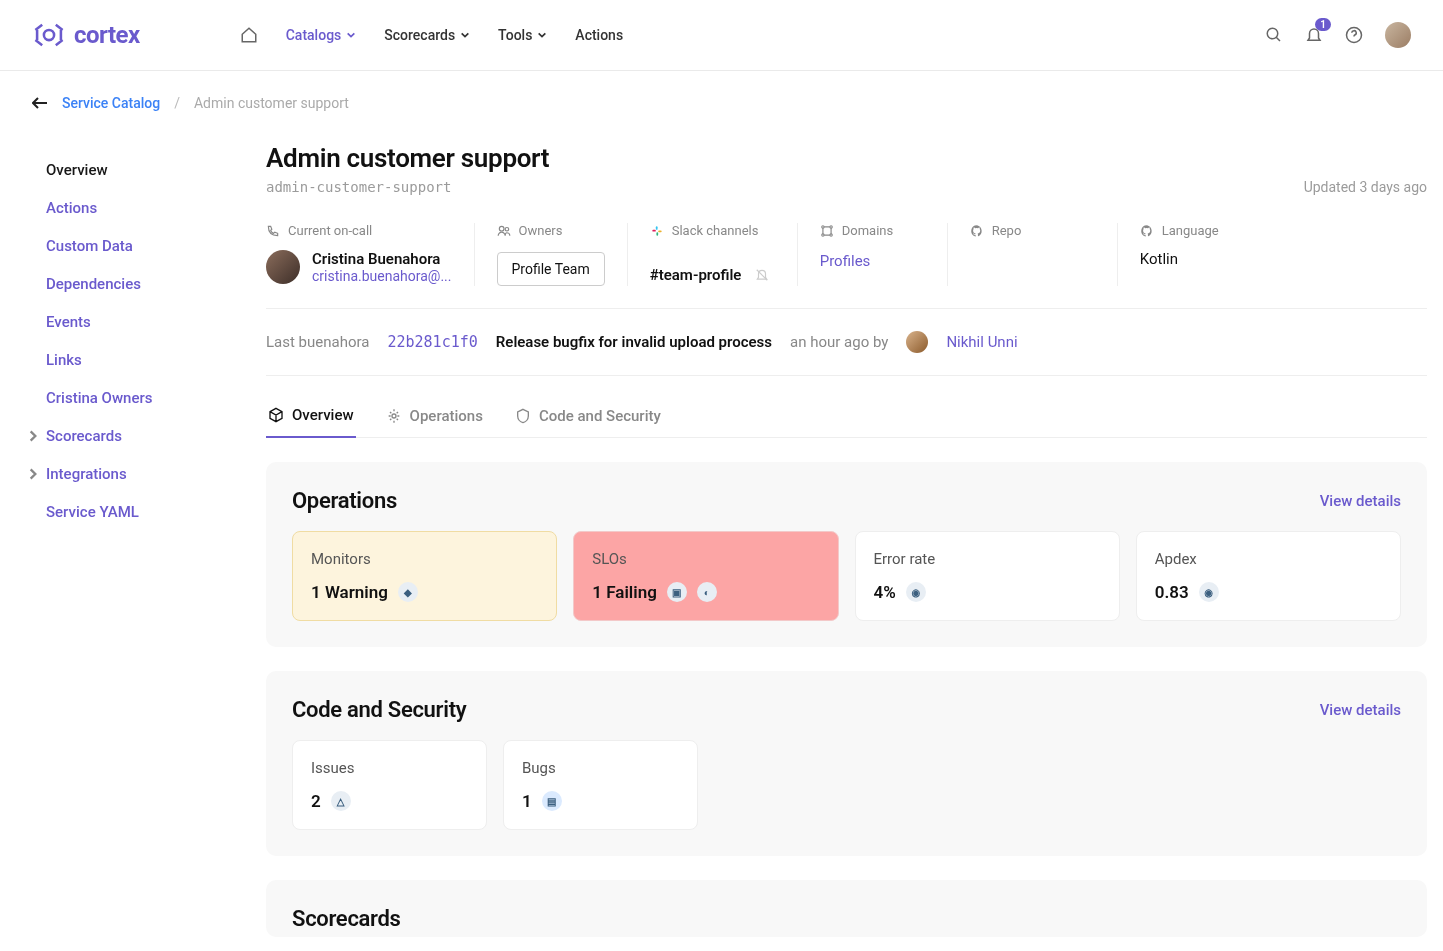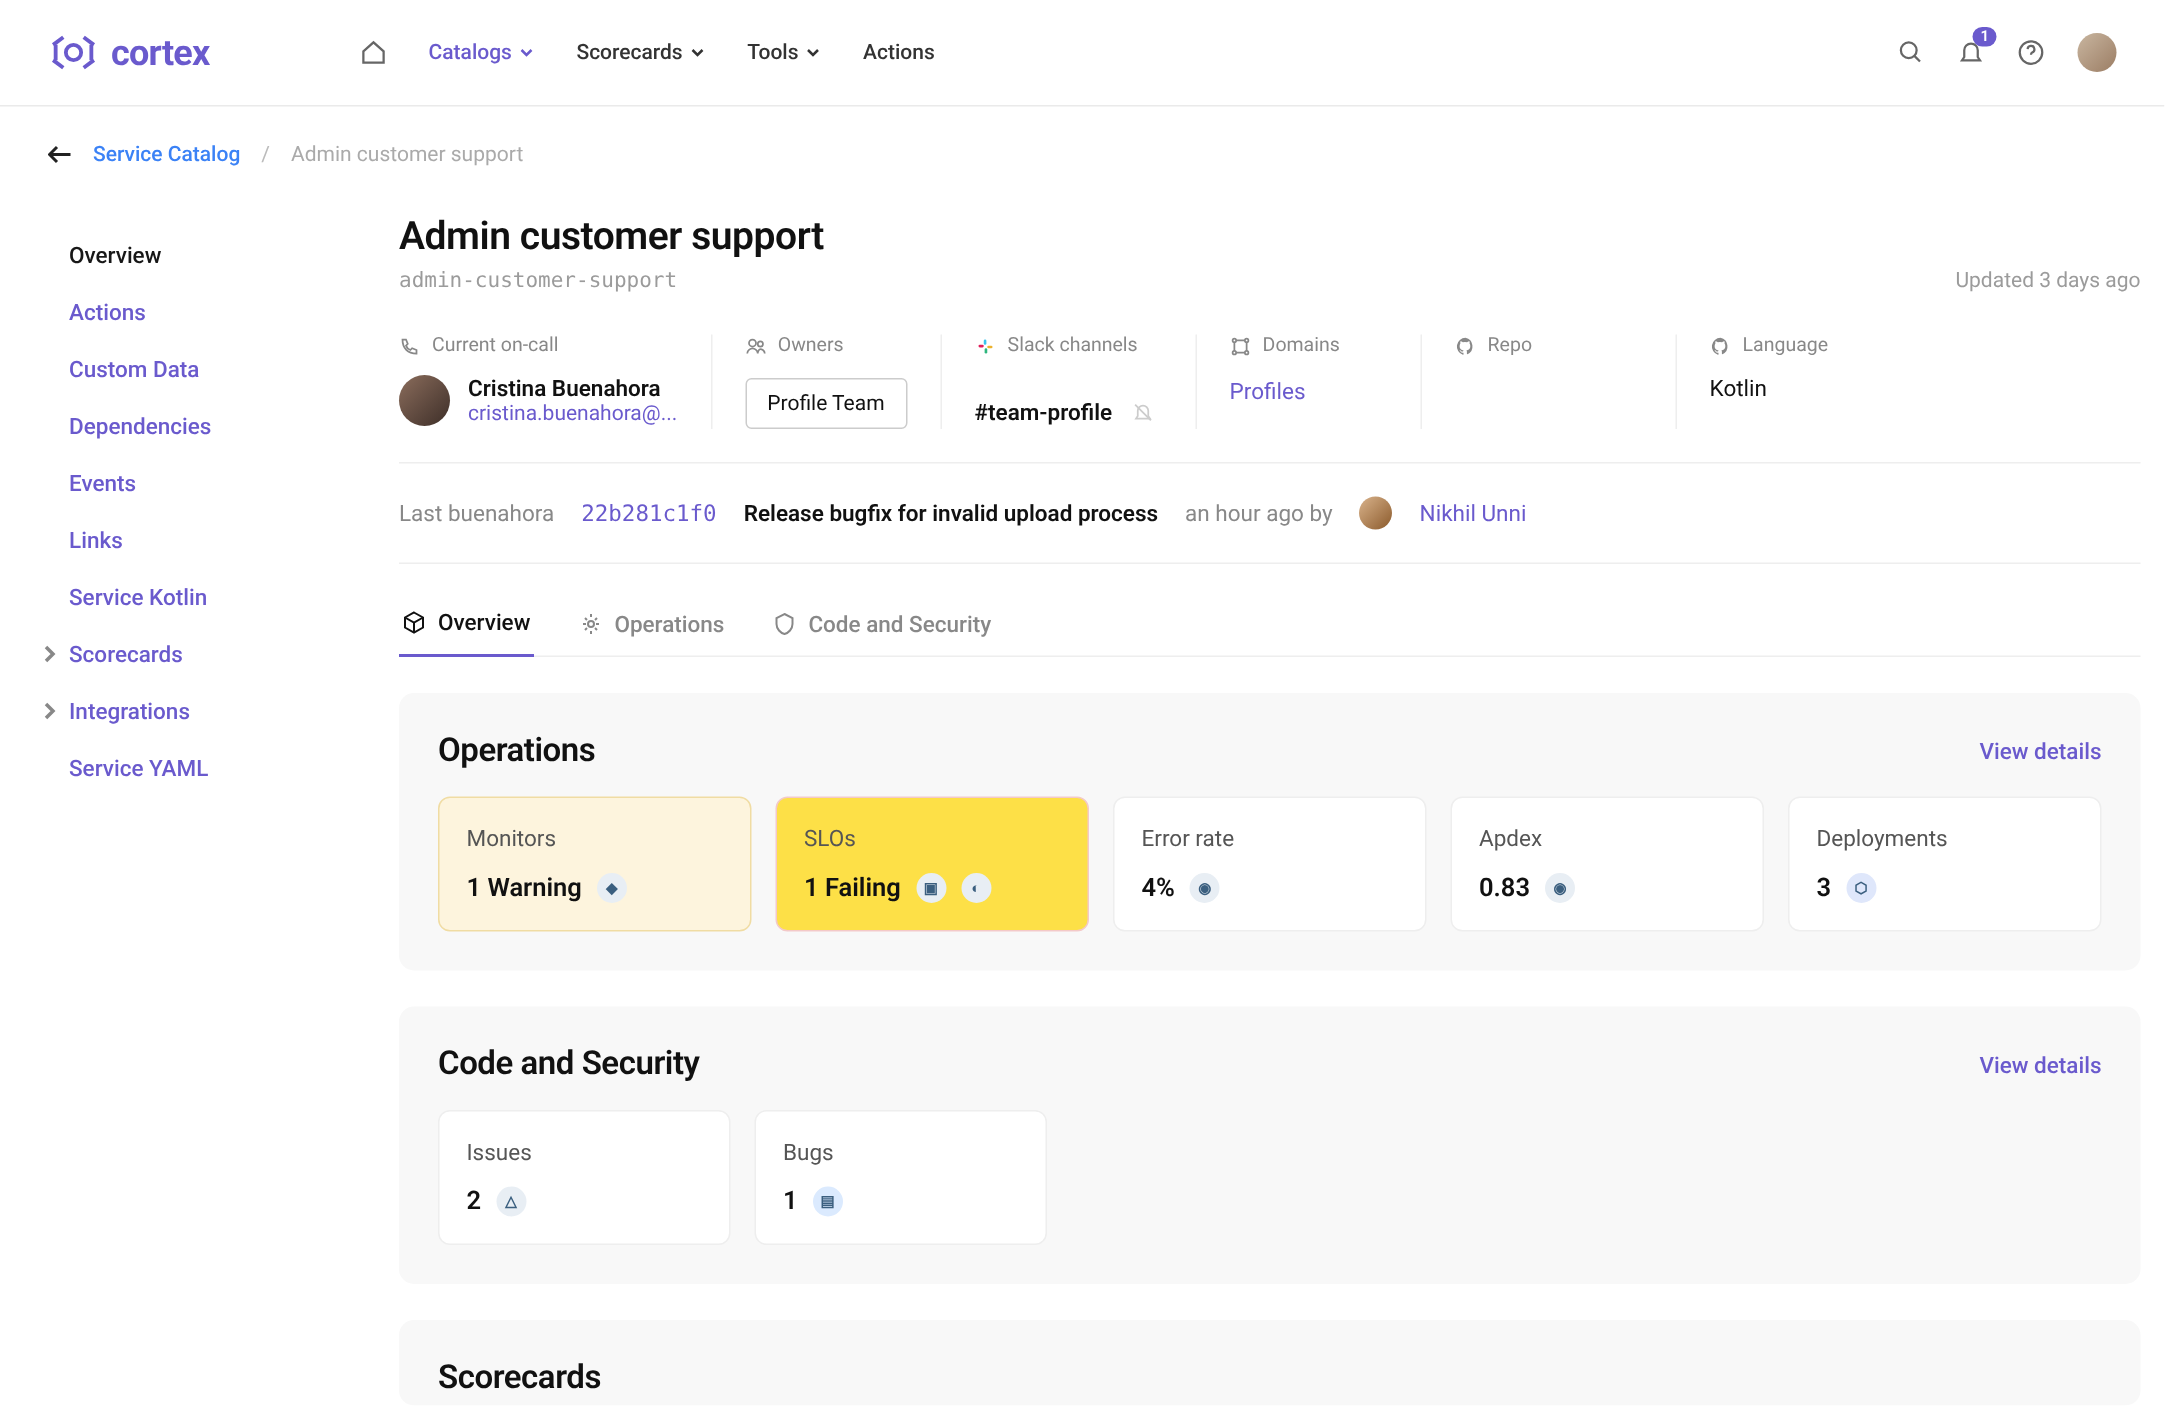--- a/index.html
+++ b/index.html
@@ -223,21 +223,21 @@
   .view-link { color:#6a5acd; font-weight:500; cursor:pointer; font-size:15px; }
   .cards { display:flex; gap:16px; }
   .card {
     flex:1;
     background:#fff;
     border:1px solid #eee;
     border-radius:8px;
     padding:18px 18px;
   }
   .card.warn { background:#fdf4dd; border-color:#f0dca3; }
-  .card.fail { background:#fde047; border-color:#f3c9c9; }
+  .card.fail { background:#fca5a5; border-color:#f3c9c9; }
   .card-label { color:#555; font-size:15px; margin-bottom:14px; }
   .card-val {
     font-weight:600; font-size:17px;
     display:flex; align-items:center; gap:10px;
   }
   .mini-icon {
     width:20px; height:20px; border-radius:50%;
     background:#e8eef4;
     display:inline-flex; align-items:center; justify-content:center;
     font-size:10px; color:#3b5f7f;
@@ -329,21 +329,21 @@
 
 <div class="layout">
 
   <div class="side">
     <span class="side-item first">Overview</span>
     <span class="side-item">Actions</span>
     <span class="side-item">Custom Data</span>
     <span class="side-item">Dependencies</span>
     <span class="side-item">Events</span>
     <span class="side-item">Links</span>
-    <span class="side-item">Service Kotlin</span>
+    <span class="side-item">Cristina Owners</span>
     <span class="side-item side-exp">
       <svg class="side-caret" viewBox="0 0 12 12" fill="none" stroke="currentColor" stroke-width="2">
           <path d="M4 2 L8 6 L4 10"></path>
         </svg>
       <span>Scorecards</span>
     </span>
     <span class="side-item side-exp">
       <svg class="side-caret" viewBox="0 0 12 12" fill="none" stroke="currentColor" stroke-width="2">
           <path d="M4 2 L8 6 L4 10"></path>
         </svg>
@@ -497,27 +497,20 @@
             <span class="mini-icon">◉</span>
           </div>
         </div>
         <div class="card">
           <div class="card-label">Apdex</div>
           <div class="card-val">
             <span>0.83</span>
             <span class="mini-icon">◉</span>
           </div>
         </div>
-        <div class="card">
-          <div class="card-label">Deployments</div>
-          <div class="card-val">
-            <span>3</span>
-            <span class="mini-icon" style="background:#dfe7fb;">⬡</span>
-          </div>
-        </div>
       </div>
     </div>
 
     <div class="panel">
       <div class="panel-head">
         <div class="panel-title">Code and Security</div>
         <span class="view-link">View details</span>
       </div>
       <div class="cards sec">
         <div class="card">

